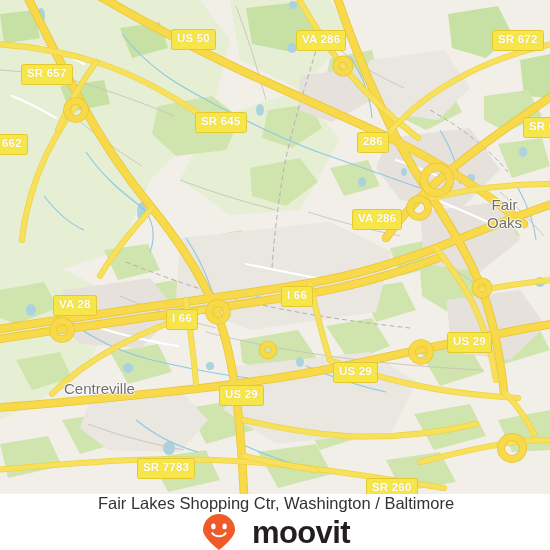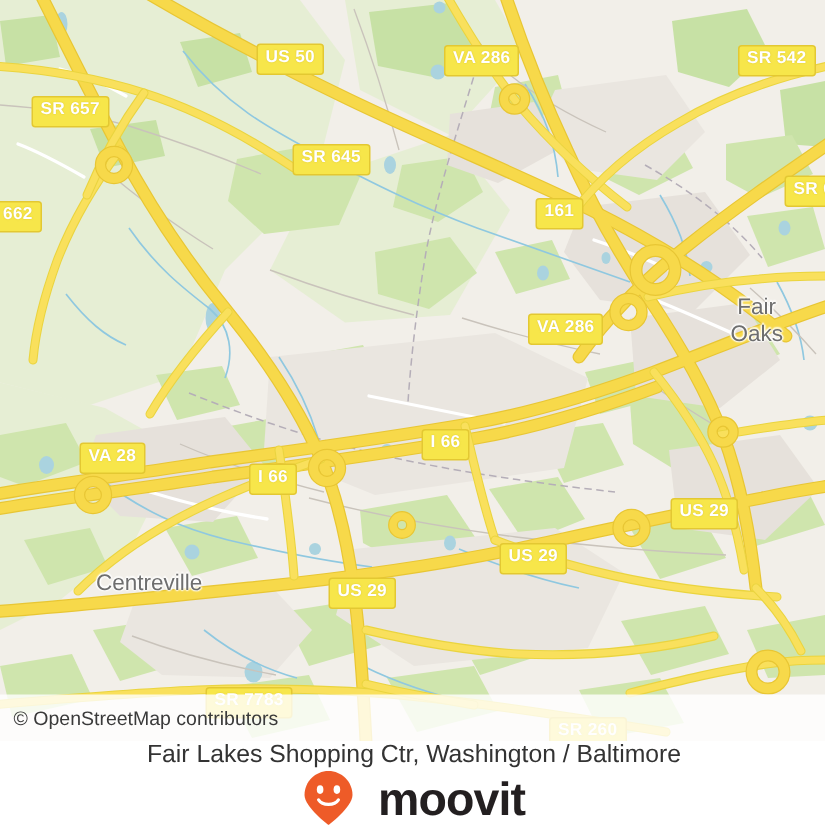--- a/index.html
+++ b/index.html
@@ -392,47 +392,44 @@
         <circle cx="482" cy="288" r="7" fill="none" stroke="#e8c634" stroke-width="7"></circle>
         <circle cx="482" cy="288" r="7" fill="none" stroke="#f7d94a" stroke-width="5.4"></circle>
         <circle cx="187" cy="318" r="6" fill="none" stroke="#e8c634" stroke-width="6.6"></circle>
         <circle cx="187" cy="318" r="6" fill="none" stroke="#f7d94a" stroke-width="5"></circle>
       </g>
     </svg>
 
     <div>
         <div class="shield" style="left: 171px; top: 29px;">US 50</div>
         <div class="shield" style="left: 296px; top: 30px;">VA 286</div>
-        <div class="shield" style="left: 492px; top: 30px;">SR 542</div>
+        <div class="shield" style="left: 492px; top: 30px;">SR 672</div>
         <div class="shield" style="left: 21px; top: 64px;">SR 657</div>
-        <div class="shield" style="left: 195px; top: 96px;">SR 645</div>
+        <div class="shield" style="left: 195px; top: 112px;">SR 645</div>
         <div class="shield" style="left: 523px; top: 117px;">SR 6</div>
         <div class="shield" style="left: -4px; top: 134px;">662</div>
-        <div class="shield" style="left: 357px; top: 132px;">161</div>
+        <div class="shield" style="left: 357px; top: 132px;">286</div>
         <div class="shield" style="left: 352px; top: 209px;">VA 286</div>
         <div class="shield" style="left: 53px; top: 295px;">VA 28</div>
         <div class="shield" style="left: 281px; top: 286px;">I 66</div>
         <div class="shield" style="left: 166px; top: 309px;">I 66</div>
         <div class="shield" style="left: 447px; top: 332px;">US 29</div>
         <div class="shield" style="left: 333px; top: 362px;">US 29</div>
         <div class="shield" style="left: 219px; top: 385px;">US 29</div>
         <div class="shield" style="left: 137px; top: 458px;">SR 7783</div>
         <div class="shield" style="left: 366px; top: 478px;">SR 260</div>
       </div>
 
     <div>
         <div class="place-label" style="left: 487px; top: 196px; text-align: center;">Fair
 Oaks</div>
         <div class="place-label" style="left: 64px; top: 380px;">Centreville</div>
       </div>
 
 
-    <div class="attribution">
-      <span class="attribution-text">© OpenStreetMap contributors</span>
-    </div>
   </div>
 
   <div class="footer">
     <span class="footer-title">Fair Lakes Shopping Ctr, Washington / Baltimore</span>
     <div class="brand">
       <svg width="34" height="38" viewBox="0 0 34 38">
         <path d="M17 1 C8.2 1 1 8.2 1 17 C1 25 17 37 17 37 C17 37 33 25 33 17 C33 8.2 25.8 1 17 1 Z" fill="#ee5b28"></path>
         <ellipse cx="11.4" cy="13.4" rx="2.2" ry="2.9" fill="#ffffff"></ellipse>
         <ellipse cx="22.6" cy="13.4" rx="2.2" ry="2.9" fill="#ffffff"></ellipse>
         <path d="M10.4 20.2 C13 24.2 21 24.2 23.6 20.2" fill="none" stroke="#ffffff" stroke-width="2.1" stroke-linecap="round"></path>

